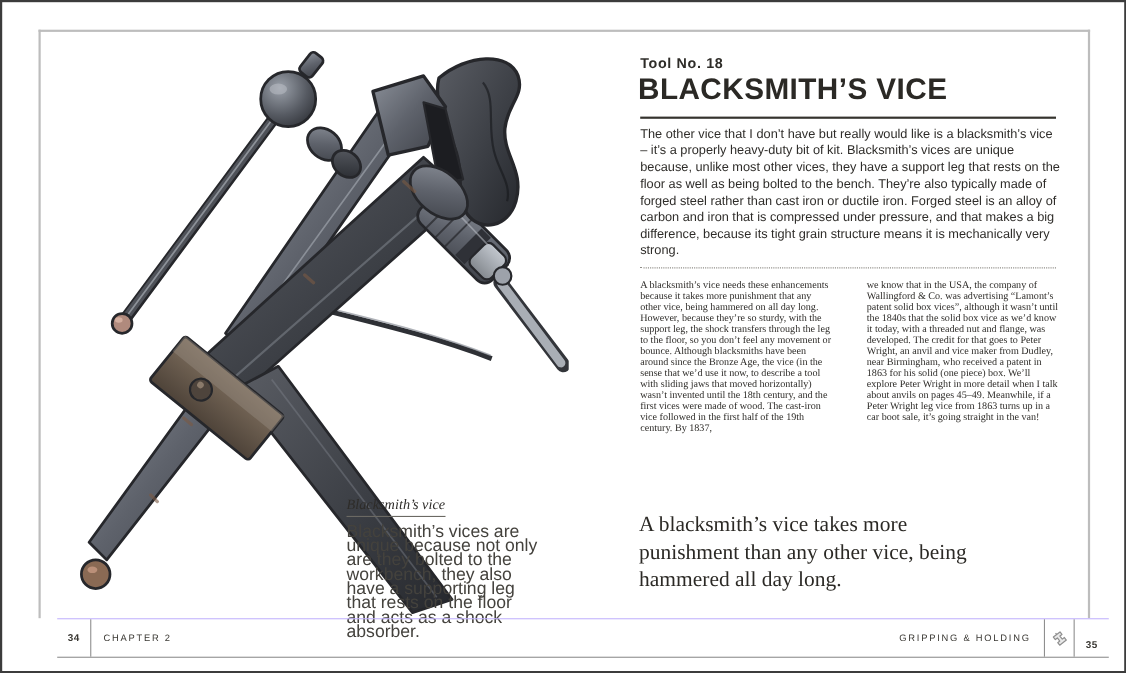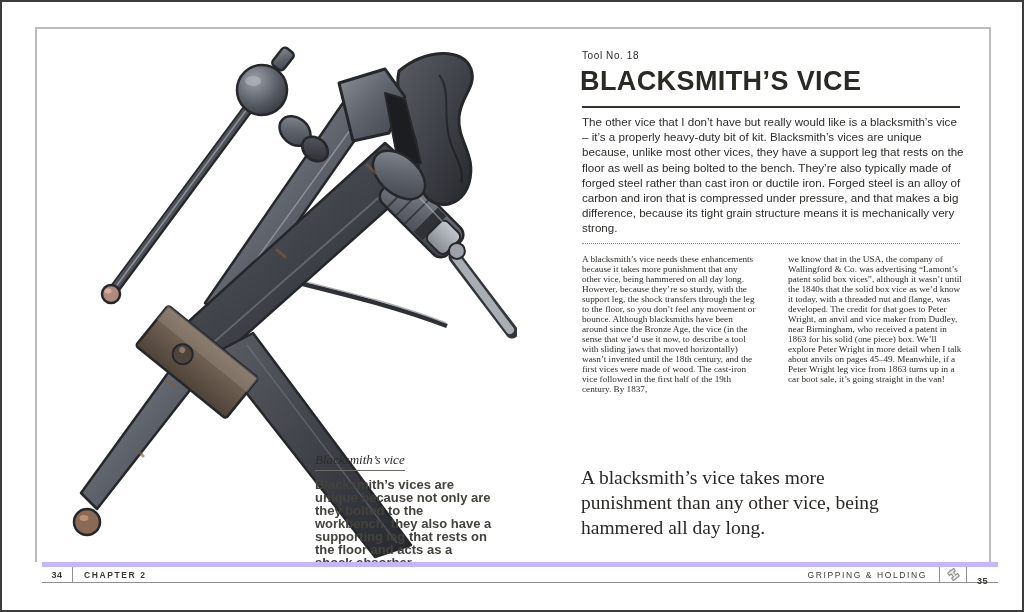--- a/index.html
+++ b/index.html
@@ -4,48 +4,48 @@
 <style>
   html,body{margin:0;padding:0;background:#ffffff;}
   .screen{position:relative;width:1024px;height:612px;background:#ffffff;
           box-sizing:border-box;border:2px solid #3c3c3c;overflow:hidden;
           font-family:"Liberation Sans",sans-serif;color:#2f2d2a;}
   
   .spread-edge{position:absolute;left:33px;top:25px;width:956px;height:535px;
                border-left:2px solid #bdbdbd;border-top:2px solid #bdbdbd;border-right:2px solid #bdbdbd;
                box-sizing:border-box;pointer-events:none;}
   
-  .tool-label{position:absolute;left:580px;top:48px;font-size:10px;font-weight:400;
+  .tool-label{position:absolute;left:580px;top:48px;font-size:13px;font-weight:700;
               letter-spacing:.6px;color:#2e2c28;}
   .page-title{position:absolute;left:578px;top:64px;width:390px;font-size:27px;font-weight:700;
               letter-spacing:.4px;color:#2b2925;}
   .title-rule{position:absolute;left:580px;top:104px;width:378px;border-top:2px solid #35332e;}
   .intro{position:absolute;left:580px;top:112px;width:384px;
          font-family:Liberation Sans, sans-serif;font-size:11.6px;line-height:15.2px;color:#2e2c29;}
   .dotted-rule{position:absolute;left:580px;top:241px;width:378px;border-top:1px dotted #8f8d87;}
   .cols{position:absolute;left:580px;top:252px;width:380px;display:flex;gap:32px;}
   .col{width:181px;font-family:"Liberation Serif",serif;font-size:9.2px;line-height:10px;
        color:#2e2c29;}
   .pull-quote{position:absolute;left:579px;top:463px;width:330px;
               font-family:"Liberation Serif",serif;font-size:19.5px;
               line-height:25px;color:#2b2925;}
   
   .caption{position:absolute;left:313px;top:448px;width:178px;}
   .caption-title{display:inline-block;font-family:"Liberation Serif",serif;font-style:italic;
                  font-size:13px;color:#2e2c29;border-bottom:1px solid #6b6963;padding-bottom:2px;}
-  .caption-body{margin-top:7px;font-size:13px;line-height:13px;color:#44423d;font-weight:700;}
+  .caption-body{margin-top:7px;font-size:16px;line-height:13px;color:#44423d;font-weight:400;}
   
-  .footer{position:absolute;left:40px;top:560px;width:956px;height:21px;box-sizing:border-box;
-          border-top:5px solid #c4b5fd;border-bottom:1px solid #8f8f8f;display:flex;align-items:stretch;
+  .footer{position:absolute;left:50px;top:560px;width:956px;height:36px;box-sizing:border-box;
+          border-top:1px solid #c4b5fd;border-bottom:1px solid #8f8f8f;display:flex;align-items:stretch;
           font-size:8.5px;letter-spacing:1.6px;color:#3a3833;}
   .footer .cell{display:flex;align-items:center;justify-content:center;}
   .fdiv{width:1px;background:#8f8f8f;}
   .pg-num{width:30px;font-weight:700;letter-spacing:.5px;font-size:9px;}
   .pg-num-r{width:31px;font-weight:700;letter-spacing:.5px;font-size:9px;margin-top:12px;}
-  .chapter{padding-left:11px;font-weight:700;}
+  .chapter{padding-left:11px;font-weight:400;}
   .spacer{flex:1;}
   .section{padding-right:12px;font-weight:500;}
   .icon-cell{width:26px;}
   
   .illo{position:absolute;left:45px;top:33px;width:470px;height:524px;}
 </style>
 </head>
 <body>
 
 <div class="screen">

